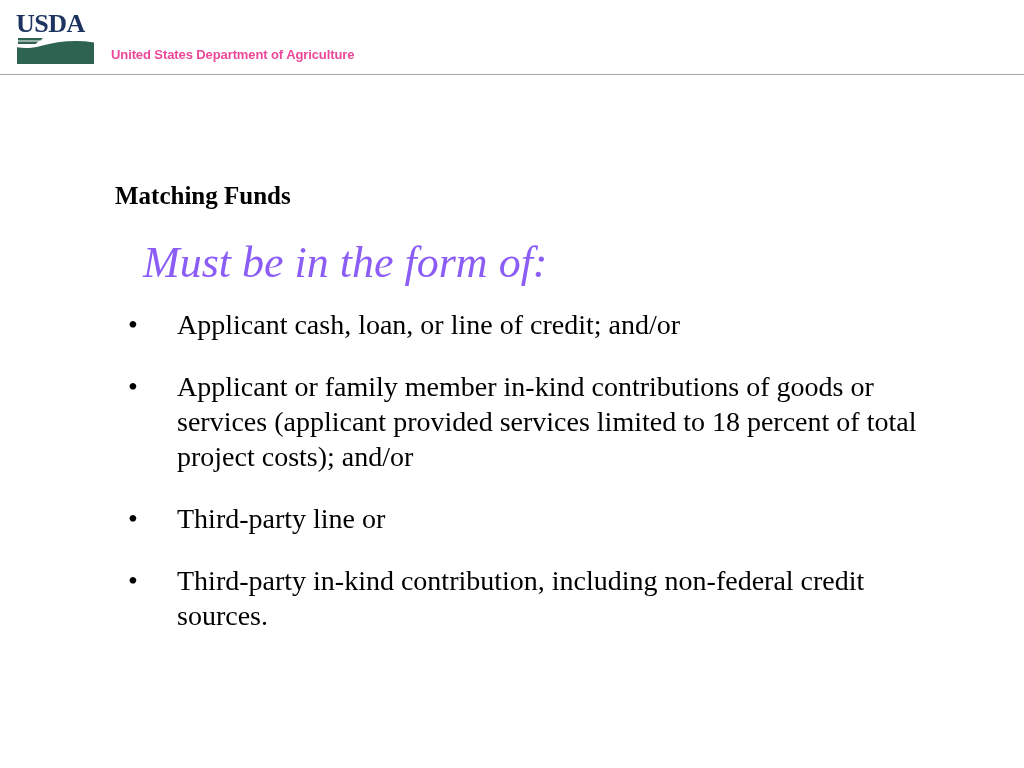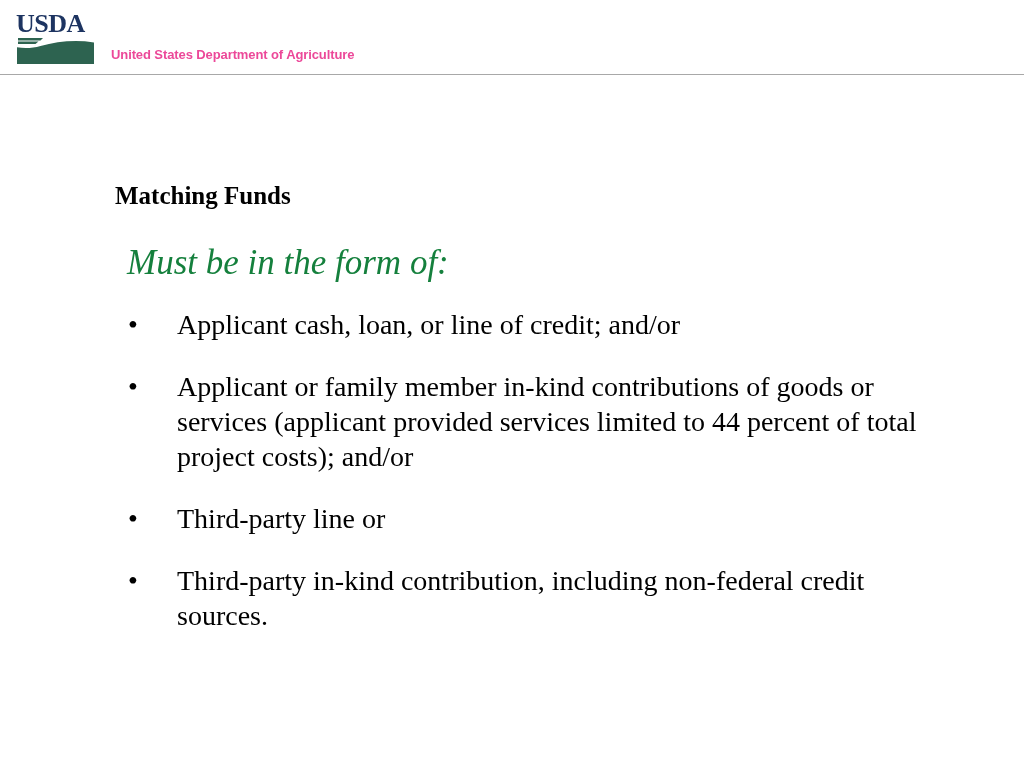--- a/index.html
+++ b/index.html
@@ -98,28 +98,28 @@
     font-family: "Liberation Serif", "DejaVu Serif", serif;
     font-weight: bold;
     font-size: 25px;
     line-height: 30px;
     color: #000000;
     white-space: nowrap;
   }
 
   #slide-subtitle {
     position: absolute;
-    left: 104px;
+    left: 120px;
     top: 168px;
     font-family: "Liberation Serif", "DejaVu Serif", serif;
     font-style: italic;
     font-weight: normal;
-    font-size: 35px;
+    font-size: 44px;
     line-height: 40px;
-    color: #15803d;
+    color: #8b5cf6;
     white-space: nowrap;
   }
 
   #bullet-list {
     position: absolute;
     left: 96px;
     top: 232px;
     width: 830px;
     margin: 0;
     padding: 0;
@@ -184,21 +184,21 @@
 
   <ul id="bullet-list">
 
     <li class="bullet-item">
       <span class="bullet-marker">•</span>
       <span class="bullet-text">Applicant cash, loan, or line of credit; and/or</span>
     </li>
 
     <li class="bullet-item">
       <span class="bullet-marker">•</span>
-      <span class="bullet-text">Applicant or family member in-kind contributions of goods or services (applicant provided services limited to 44 percent of total project costs); and/or</span>
+      <span class="bullet-text">Applicant or family member in-kind contributions of goods or services (applicant provided services limited to 18 percent of total project costs); and/or</span>
     </li>
 
     <li class="bullet-item">
       <span class="bullet-marker">•</span>
       <span class="bullet-text">Third-party line or</span>
     </li>
 
     <li class="bullet-item">
       <span class="bullet-marker">•</span>
       <span class="bullet-text">Third-party in-kind contribution, including non-federal credit sources.</span>

